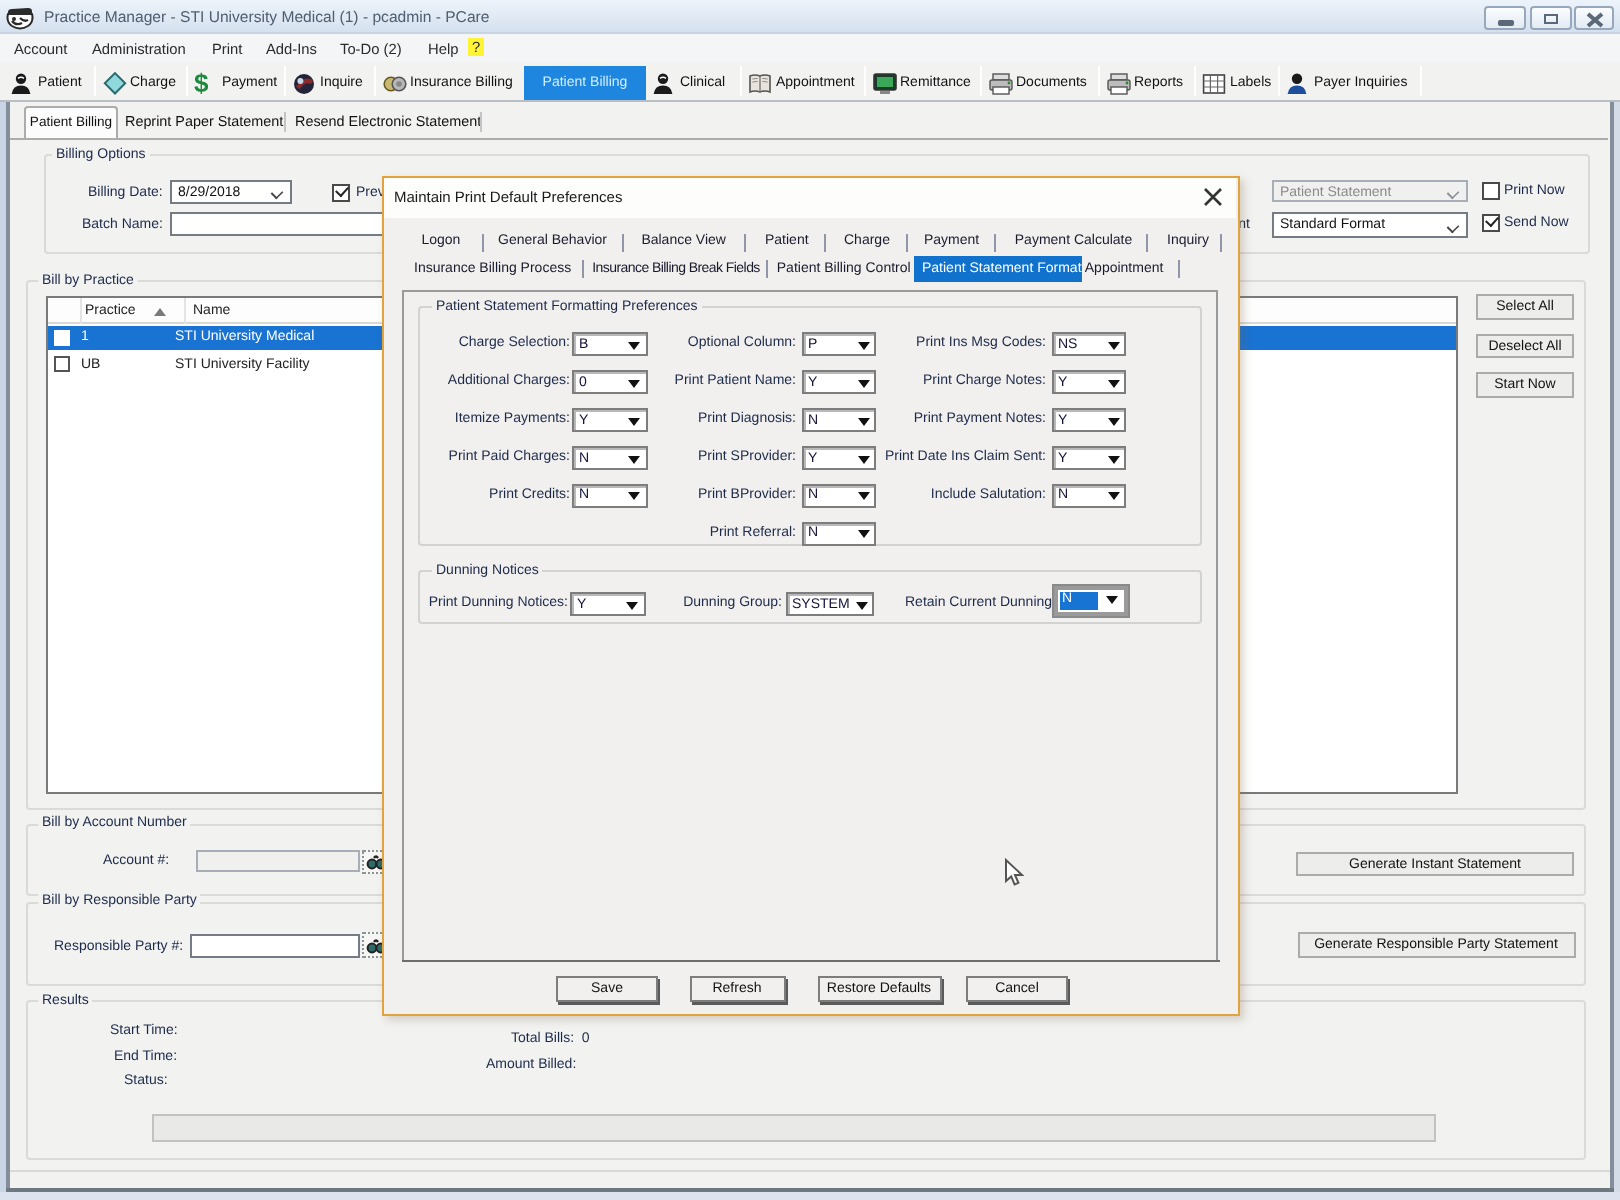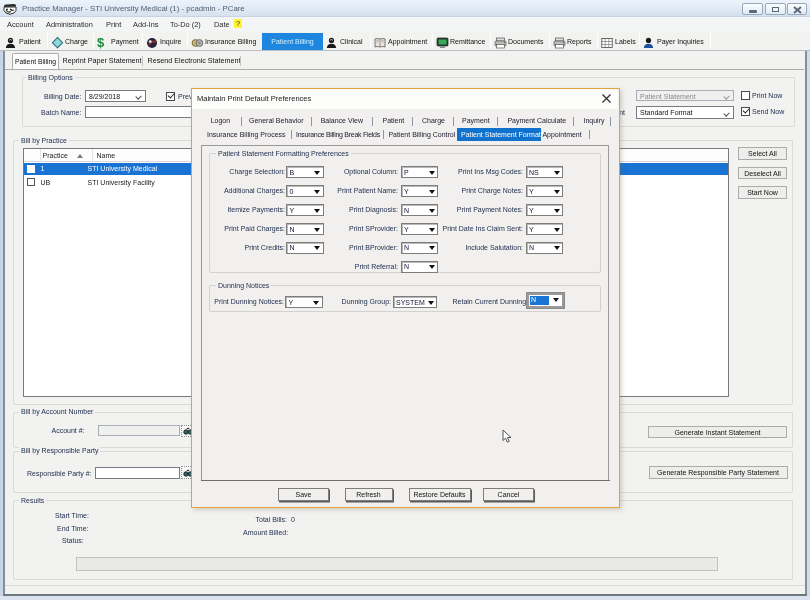--- a/index.html
+++ b/index.html
@@ -46,21 +46,21 @@
       </svg>
   </div>
 </div>
 
 <div class="abs" style="left:0;top:17px;width:810px;height:14px;background:#F4F5F6;">
   <div class="abs" style="left:7px;top:3px;font-size:7.4px;color:#2a2a2a;">Account</div>
   <div class="abs" style="left:46px;top:3px;font-size:7.4px;color:#2a2a2a;">Administration</div>
   <div class="abs" style="left:106px;top:3px;font-size:7.4px;color:#2a2a2a;">Print</div>
   <div class="abs" style="left:133px;top:3px;font-size:7.4px;color:#2a2a2a;">Add-Ins</div>
   <div class="abs" style="left:170px;top:3px;font-size:7.4px;color:#2a2a2a;">To-Do (2)</div>
-  <div class="abs" style="left:214px;top:3px;font-size:7.4px;color:#2a2a2a;">Date</div>
+  <div class="abs" style="left:214px;top:3px;font-size:7.4px;color:#2a2a2a;">Help</div>
   <div class="abs" style="left:234px;top:2px;font-size:7.4px;color:#2a2a2a;background:#FFF335;padding:0 2px;">?</div>
 </div>
 
 <div class="abs" style="left:0;top:31px;width:810px;height:20px;background:#F2F2F1;border-bottom:1px solid #B9BEC4;" id="toolbar">
     <div style="position: absolute; left: 2px; top: 1.5px; width: 44px; height: 17px;">
       <div style="position:absolute;left:3px;top:2.5px;"><svg width="11" height="12" viewBox="0 0 11 12">
           <circle cx="5.5" cy="3.4" r="2.6" fill="#1a1a1a"></circle>
           <path d="M0.8 11 Q1.5 6.8 5.5 6.8 Q9.5 6.8 10.2 11 Z" fill="#1a1a1a"></path>
           <path d="M4 3.2 Q5.5 2 7 3.2" stroke="#fff" stroke-width="0.7" fill="none"></path>
         </svg></div>

